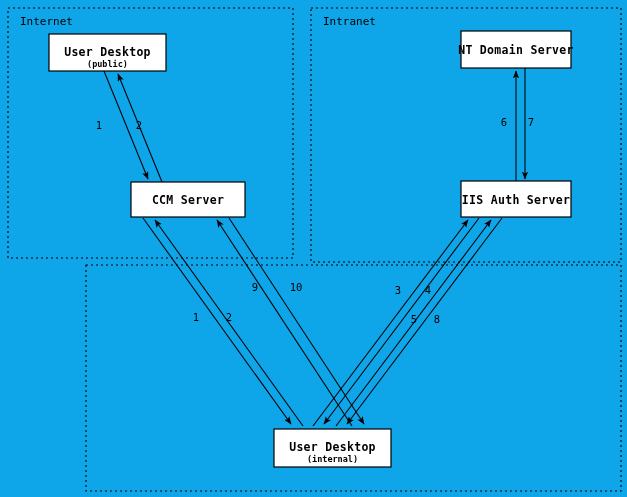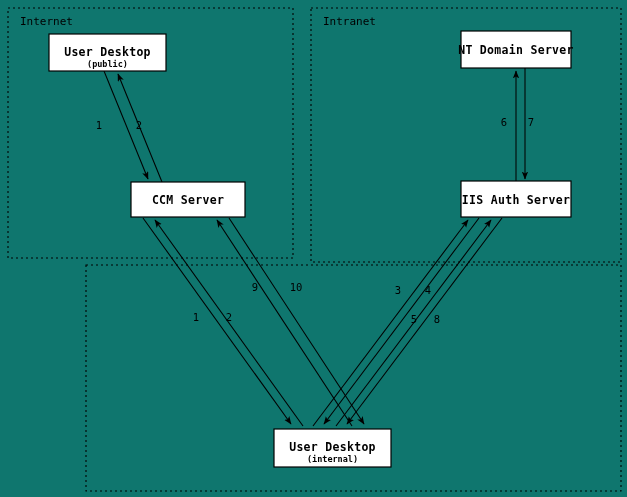--- a/index.html
+++ b/index.html
@@ -4,21 +4,21 @@
 <style>
   html, body {
     margin: 0;
     padding: 0;
     background: #ffffff;
   }
   #canvas {
     position: relative;
     width: 627px;
     height: 497px;
-    background: #0f766e;
+    background: #0ea5e9;
     font-family: "DejaVu Sans Mono", "Liberation Mono", monospace;
     overflow: hidden;
   }
   svg#diagram {
     position: absolute;
     left: 0;
     top: 0;
     width: 627px;
     height: 497px;
   }

